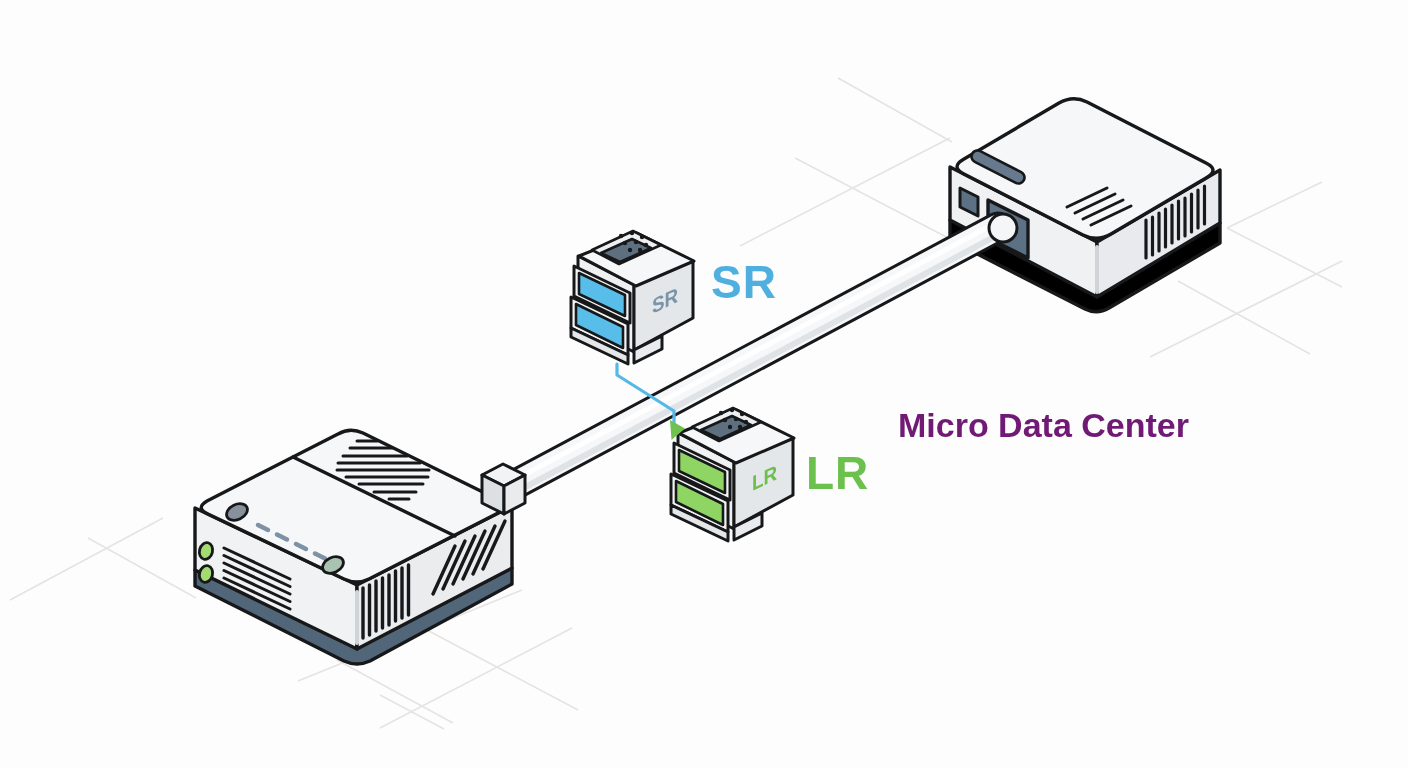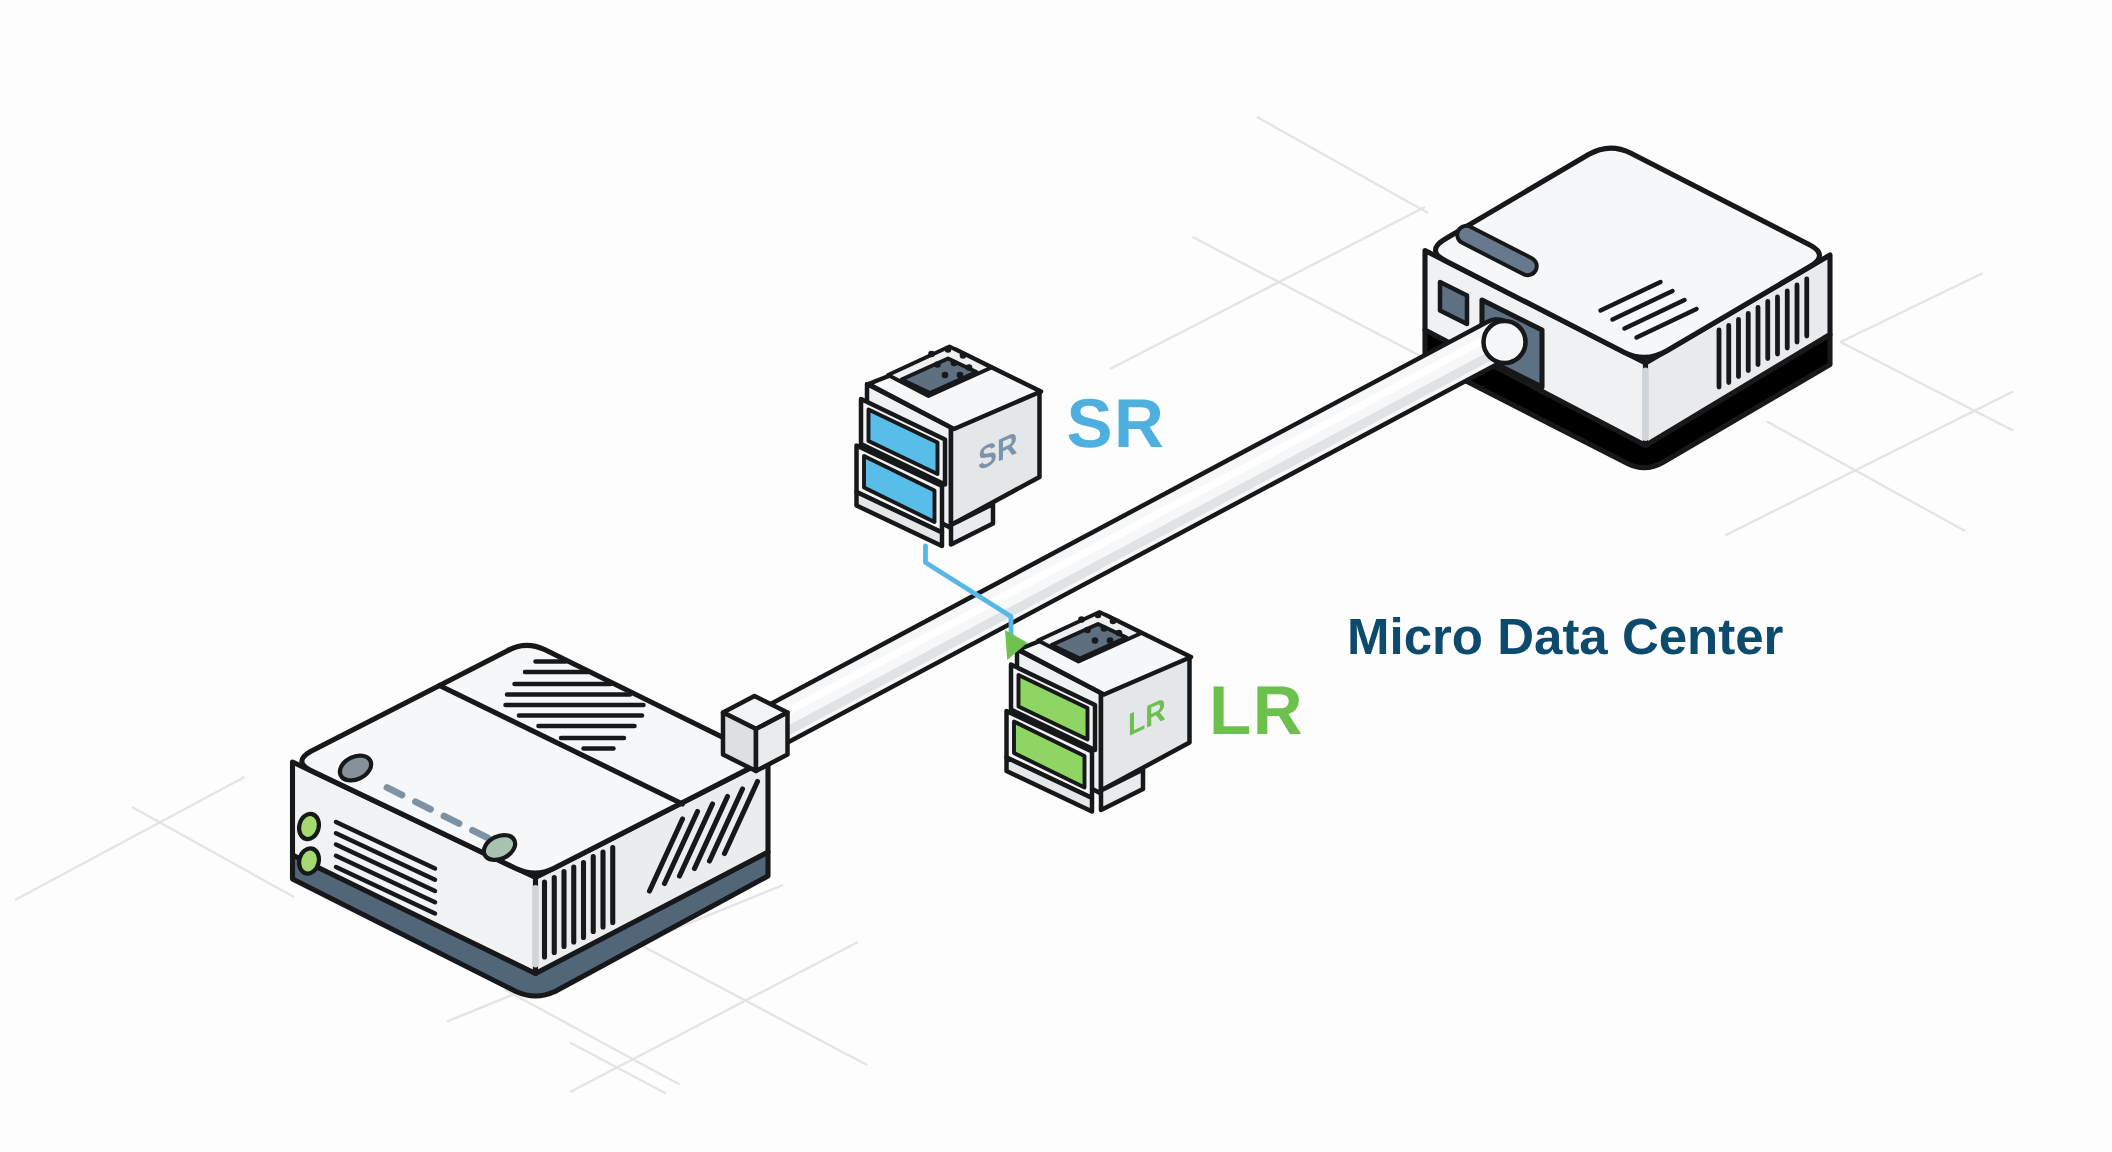--- a/index.html
+++ b/index.html
@@ -4,21 +4,21 @@
 <style>
   html,body{margin:0;padding:0;background:#ffffff;}
   .canvas{
     position:relative;width:1408px;height:768px;overflow:hidden;
     background:#fdfdfd;font-family:"Liberation Sans","DejaVu Sans",sans-serif;
   }
   svg{position:absolute;left:0;top:0;}
   .lbl{position:absolute;line-height:1;font-weight:700;white-space:nowrap;}
   .lbl-sr{left:711px;top:259px;font-size:46px;color:#4fb0df;letter-spacing:1px;}
   .lbl-lr{left:806px;top:450px;font-size:46px;color:#6cc04d;letter-spacing:1px;}
-  .lbl-title{left:898px;top:408px;font-size:34px;color:#0c4a6e;letter-spacing:0px;}
+  .lbl-title{left:898px;top:408px;font-size:34px;color:#701a75;letter-spacing:0px;}
 </style>
 </head>
 <body>
 
 <div class="canvas">
 
 <svg width="1408" height="768" viewBox="0 0 1408 768" xmlns="http://www.w3.org/2000/svg" xmlns:xlink="http://www.w3.org/1999/xlink">
 
   <defs>
 

